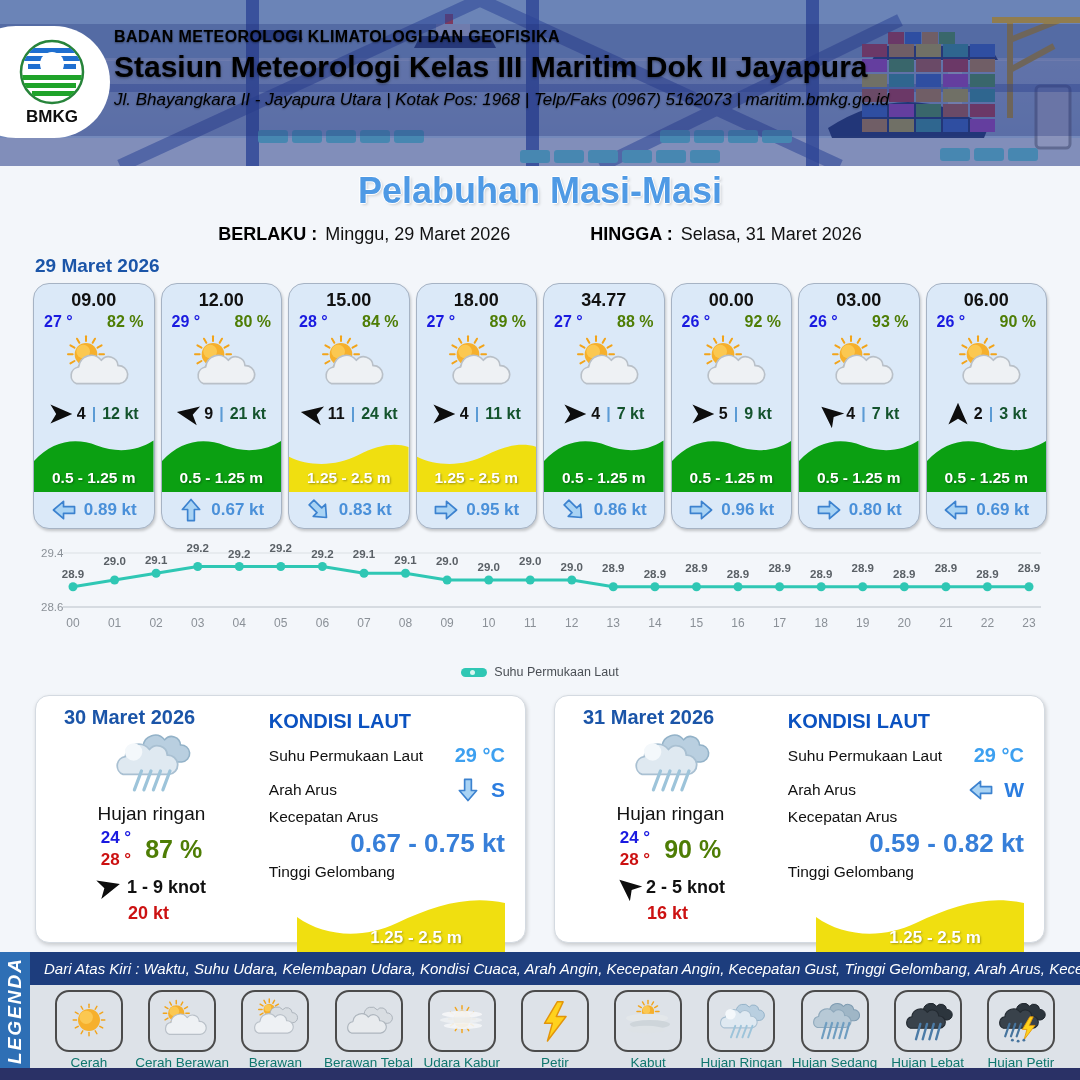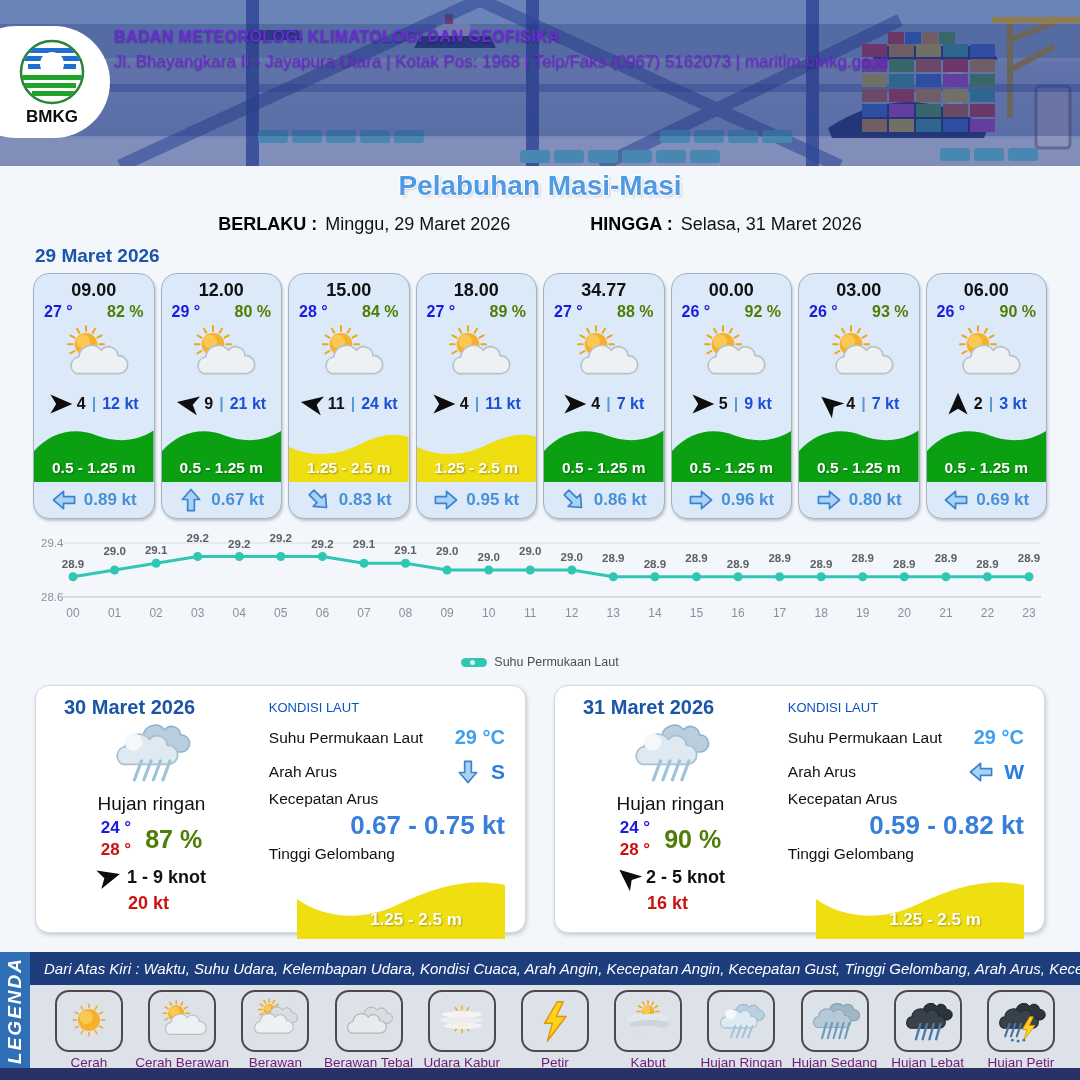--- a/index.html
+++ b/index.html
@@ -6,50 +6,50 @@
   .page{position:relative;width:1080px;height:1080px;background:#f3f6fa;overflow:hidden;
         font-family:"Liberation Sans", sans-serif;color:#111;}
 
   
   .header{position:relative;width:1080px;height:166px;overflow:hidden;background:#b9d2e8;}
   .header svg.illus{position:absolute;left:0;top:0;}
   .header .overlay{position:absolute;inset:0;background:rgba(45,58,138,0.45);}
   .header .band{position:absolute;left:0;top:24px;width:1080px;height:112px;background:rgba(32,46,120,0.30);}
   .logo-pill{position:absolute;left:-40px;top:26px;width:150px;height:112px;background:#fff;
              border-radius:56px;display:flex;align-items:center;justify-content:flex-end;padding-right:14px;box-sizing:border-box;}
-  .htext{position:absolute;left:114px;top:28px;color:#6d28d9;}
+  .htext{position:absolute;left:114px;top:28px;color:#000000;}
   .h1{font-size:16px;font-weight:bold;letter-spacing:.4px;text-shadow:0 1px 2px rgba(0,0,0,.4);}
   .h2{font-size:30px;font-weight:bold;margin-top:4px;text-shadow:0 1px 3px rgba(0,0,0,.4);}
-  .h3{font-size:17px;margin-top:6px;text-shadow:0 1px 2px rgba(0,0,0,.4);}
+  .h3{font-size:17px;margin-top:6px;text-shadow:0 1px 2px rgba(0,0,0,.4);font-style:italic;}
 
   
   .title-main{margin-top:16px;text-align:center;font-size:36px;font-weight:800;color:#2d6fb7;letter-spacing:.5px;
     text-shadow:2px 0 0 #fff,-2px 0 0 #fff,0 2px 0 #fff,0 -2px 0 #fff,2px 2px 0 #fff,-2px -2px 0 #fff,2px -2px 0 #fff,-2px 2px 0 #fff,3px 3px 4px rgba(0,0,0,.22);}
-  .title-sub{text-align:center;font-size:28px;font-weight:800;color:#4f9ae5;margin-top:4px;
+  .title-sub{text-align:center;font-size:36px;font-weight:800;color:#4f9ae5;margin-top:4px;
     text-shadow:1px 0 0 #fff,-1px 0 0 #fff,0 1px 0 #fff,0 -1px 0 #fff,2px 2px 3px rgba(0,0,0,.15);}
   .valid-row{display:flex;justify-content:center;gap:80px;margin-top:12px;font-size:18px;}
   .valid-row b{font-weight:bold;color:#000;}
   .valid-row span.v{margin-left:8px;color:#111;}
 
   
   .fdate{margin:10px 0 6px 35px;font-size:19px;font-weight:bold;color:#1b55a8;}
   .cards-row{display:flex;gap:6px;margin:0 33px;}
   .fcard{flex:1;height:244px;background:#dbe9f8;border:1px solid #a6b3c4;border-radius:16px;
          box-shadow:1px 2px 3px rgba(0,0,0,.2);position:relative;overflow:hidden;display:flex;flex-direction:column;}
   .ftime{text-align:center;font-size:18px;font-weight:bold;margin-top:6px;}
   .frow{display:flex;justify-content:space-between;padding:0 10px;margin-top:2px;font-size:16px;font-weight:bold;}
   .ftemp{color:#1a1ae0;}
   .fhum{color:#4e7d05;}
   .ficon{height:72px;display:flex;align-items:center;justify-content:center;margin-top:-2px;}
   .ficon svg{width:74px;height:64px;}
   .fwind{display:flex;align-items:center;justify-content:center;gap:4px;font-size:16px;font-weight:bold;height:26px;}
   .dart{display:inline-block;width:24px;height:24px;}
   .dart svg{width:24px;height:24px;display:block;}
   .wsep{color:#5b9bd5;font-weight:bold;margin:0 2px;}
-  .wgust{color:#1d4ed8;}
+  .wgust{color:#14532d;}
   .fwave{position:relative;height:62px;margin-top:auto;}
   .fwave svg{position:absolute;inset:0;width:100%;height:100%;}
   .fwave span{position:absolute;left:0;right:0;bottom:5px;text-align:center;color:#fff;font-weight:bold;font-size:15.5px;
               text-shadow:1px 1px 2px rgba(0,0,0,.35);}
   .fcur{height:36px;display:flex;align-items:center;justify-content:center;gap:7px;}
   .barrow{display:inline-block;width:26px;height:24px;}
   .barrow svg{width:26px;height:24px;display:block;}
   .fcur-t{color:#4a90d9;font-size:17px;font-weight:bold;}
 
   
@@ -68,21 +68,21 @@
   .dicon svg{width:86px;height:76px;margin-top:-4px;}
   .dcond{font-size:19px;margin-top:-2px;}
   .dtemps{display:flex;align-items:center;gap:14px;margin-top:2px;}
   .dtcol{display:flex;flex-direction:column;line-height:22px;font-size:17px;font-weight:bold;}
   .tmin{color:#1a1ae0;}
   .tmax{color:#cc1111;}
   .dhum{color:#4e7d05;font-size:25px;font-weight:bold;}
   .dwind{display:flex;align-items:center;gap:6px;font-size:18px;font-weight:bold;margin-top:4px;}
   .dgust{color:#cc1111;font-size:18px;font-weight:bold;margin-top:4px;margin-left:-6px;}
   .dright{flex:1;position:relative;padding:4px 6px 0 16px;}
-  .sea-head{font-size:13px;font-weight:normal;color:#0b52c0;}
+  .sea-head{font-size:20px;font-weight:bold;color:#0b52c0;}
   .srow{display:flex;justify-content:space-between;align-items:center;margin-top:11px;font-size:15.5px;}
   .sst{color:#3da0f0;font-size:20px;font-weight:bold;}
   .sdir{display:flex;align-items:center;gap:10px;}
   .sletter{color:#2b7de0;font-size:21px;font-weight:bold;}
   .kecval{text-align:right;color:#377fd9;font-size:26px;font-weight:bold;margin-top:2px;}
   .dwavebox{position:relative;width:208px;height:74px;margin-left:auto;margin-top:2px;}
   .dwavebox svg{position:absolute;inset:0;width:100%;height:100%;}
   .dwavebox span{position:absolute;left:30px;right:0;bottom:9px;text-align:center;color:#fff;
                  font-weight:bold;font-size:17px;text-shadow:1px 1px 2px rgba(0,0,0,.3);}
 
@@ -94,21 +94,21 @@
                     font-style:italic;font-size:19px;letter-spacing:2px;}
   .legend-head{position:absolute;left:30px;top:0;width:1050px;height:33px;background:#1d3d7d;
                color:#fff;font-style:italic;font-size:15px;line-height:33px;padding-left:14px;
                box-sizing:border-box;white-space:nowrap;overflow:hidden;}
   .legend-body{position:absolute;left:30px;top:33px;width:1050px;height:83px;background:#dde2e8;
                display:flex;align-items:flex-start;justify-content:space-between;padding:5px 14px 0;box-sizing:border-box;}
   .litem{display:flex;flex-direction:column;align-items:center;width:90px;}
   .lbox{width:64px;height:58px;border:2px solid #4b4b4b;border-radius:14px;display:flex;
         align-items:center;justify-content:center;}
   .lbox svg{width:52px;height:46px;}
-  .llabel{font-size:13.5px;margin-top:3px;color:#701a75;white-space:nowrap;}
+  .llabel{font-size:13.5px;margin-top:3px;color:#0f766e;white-space:nowrap;}
   .bottom-strip{position:absolute;left:0;bottom:0;width:1080px;height:12px;background:#2a3166;}
 </style>
 </head>
 <body>
 
 <div class="page">
 
   <div class="header">
     <svg class="illus" width="1080" height="166" viewBox="0 0 1080 166">
       <defs>
@@ -244,20 +244,21 @@
           <circle cx="44" cy="30" r="12" fill="#fff"></circle>
           <rect x="12" y="41" width="64" height="5" fill="#1fa32a"></rect>
           <rect x="12" y="49" width="56" height="5" fill="#1fa32a"></rect>
           <rect x="24" y="57" width="44" height="5" fill="#1fa32a"></rect>
         </g>
         <text x="44" y="88" text-anchor="middle" font-size="17" font-weight="bold" fill="#0d0d0d" font-family="Liberation Sans, sans-serif">BMKG</text>
       </svg>
     </div>
     <div class="htext">
       <div class="h1">BADAN METEOROLOGI KLIMATOLOGI DAN GEOFISIKA</div>
+      <div class="h2">Stasiun Meteorologi Kelas III Maritim Dok II Jayapura</div>
       <div class="h3">Jl. Bhayangkara II - Jayapura Utara | Kotak Pos: 1968 | Telp/Faks (0967) 5162073 | maritim.bmkg.go.id</div>
     </div>
   </div>
 
   <div class="title-sub">Pelabuhan Masi-Masi</div>
   <div class="valid-row">
     <div><b>BERLAKU :</b><span class="v">Minggu, 29 Maret 2026</span></div>
     <div><b>HINGGA :</b><span class="v">Selasa, 31 Maret 2026</span></div>
   </div>
 

